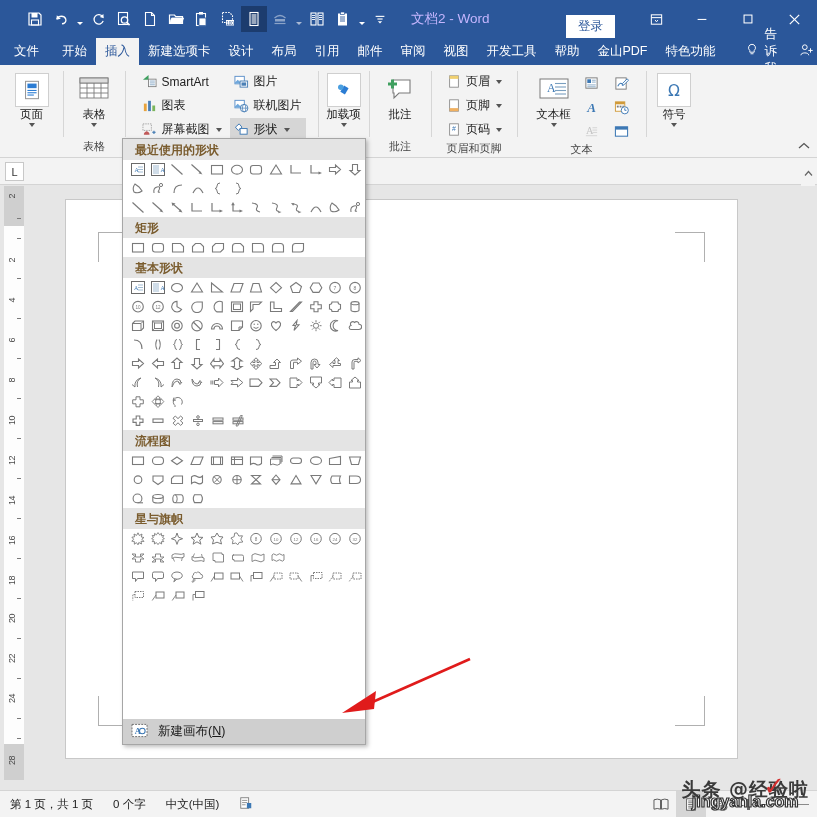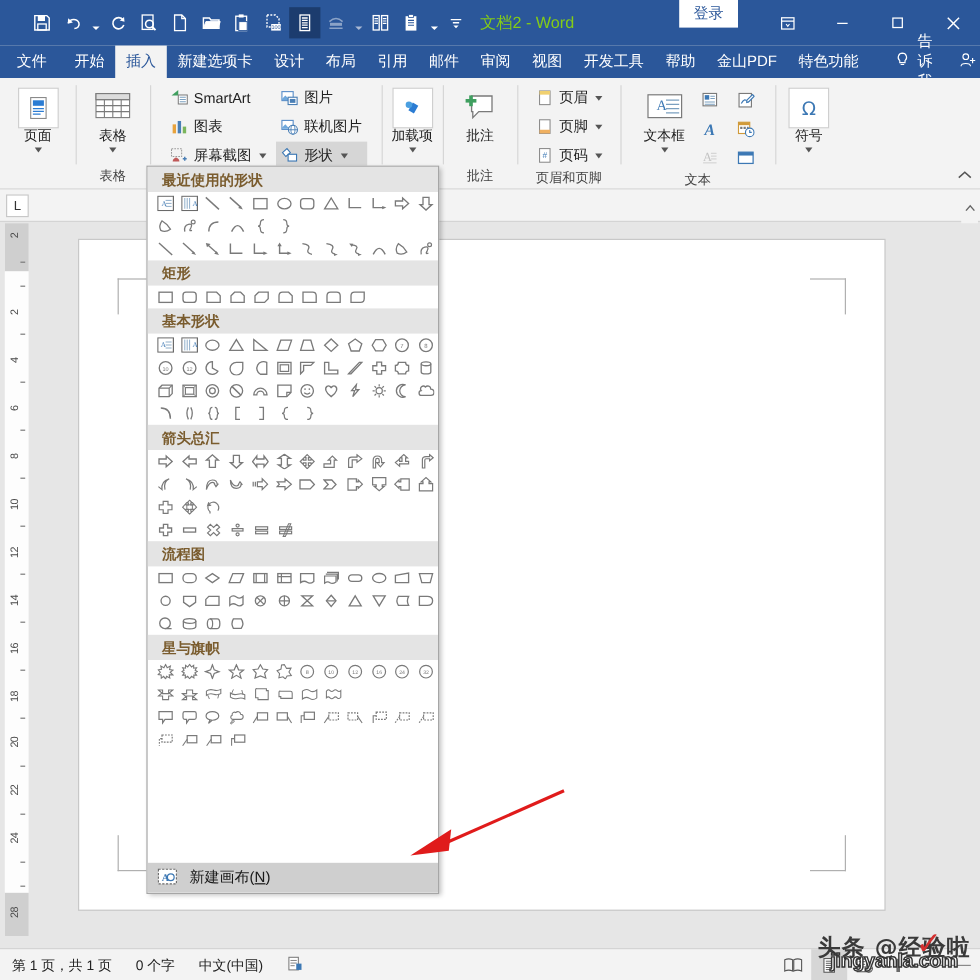--- a/index.html
+++ b/index.html
@@ -23,23 +23,23 @@
   .qat-btn {
     width:26px; height:26px; display:flex; align-items:center; justify-content:center;
     color:#ffffff; position:relative;
   }
   .qat-btn.active { background:#1c3c6e; }
   .qat-btn svg { display:block; }
   .qat-caret { width:11px; height:26px; display:flex; align-items:flex-end; justify-content:center; padding-bottom:7px;}
   .caret-d { width:0;height:0;border-left:3.5px solid transparent;border-right:3.5px solid transparent;border-top:3.5px solid #ffffff; }
   .caret-d.dim { border-top-color:#aab9d4; }
   .title-text {
-    margin-left:7px; font-size:13.5px; color:#84cc16; white-space:nowrap;
-  }
-  .tb-right { margin-left:auto; display:flex; align-items:flex-start; }
+    margin-left:18px; font-size:13.5px; color:#c4b5fd; white-space:nowrap;
+  }
+  .tb-right { margin-left:auto; display:flex; align-items:flex-end; }
   .signin {
     background:#ffffff; color:#2b579a; font-size:12.5px;
     padding:3px 12px; margin-right:18px; white-space:nowrap;
   }
   .win-btn { width:46px; height:38px; display:flex;align-items:center;justify-content:center; color:#fff; }
 
   
   .tabbar {
     position:absolute; left:0; top:38px; width:817px; height:27px;
     background:#2b579a; display:flex; align-items:stretch; color:#ffffff;
@@ -1277,21 +1277,20 @@
             <path d="M9 1.5 Q6 1.5 6 4 Q6 6.5 4 6.5 Q6 6.5 6 9 Q6 11.5 9 11.5" fill="none" stroke="#7a7a7a" stroke-width="1"></path>
           </svg>
         </div>
       <div class="sm-cell">
           <svg width="14" height="13" viewBox="0 0 14 13">
             <path d="M5 1.5 Q8 1.5 8 4 Q8 6.5 10 6.5 Q8 6.5 8 9 Q8 11.5 5 11.5" fill="none" stroke="#7a7a7a" stroke-width="1"></path>
           </svg>
         </div>
     </div>
 
-    <div class="sm-header">箭头总汇</div>
     <div class="sm-row">
       <div class="sm-cell">
           <svg width="14" height="13" viewBox="0 0 14 13">
             <path d="M1.5 4.5 H7.5 V2 L12.5 6.5 L7.5 11 V8.5 H1.5 Z" fill="none" stroke="#7a7a7a" stroke-width="1.1"></path>
           </svg>
         </div>
       <div class="sm-cell">
           <svg width="14" height="13" viewBox="0 0 14 13">
             <path d="M12.5 4.5 H6.5 V2 L1.5 6.5 L6.5 11 V8.5 H12.5 Z" fill="none" stroke="#7a7a7a" stroke-width="1.1"></path>
           </svg>

